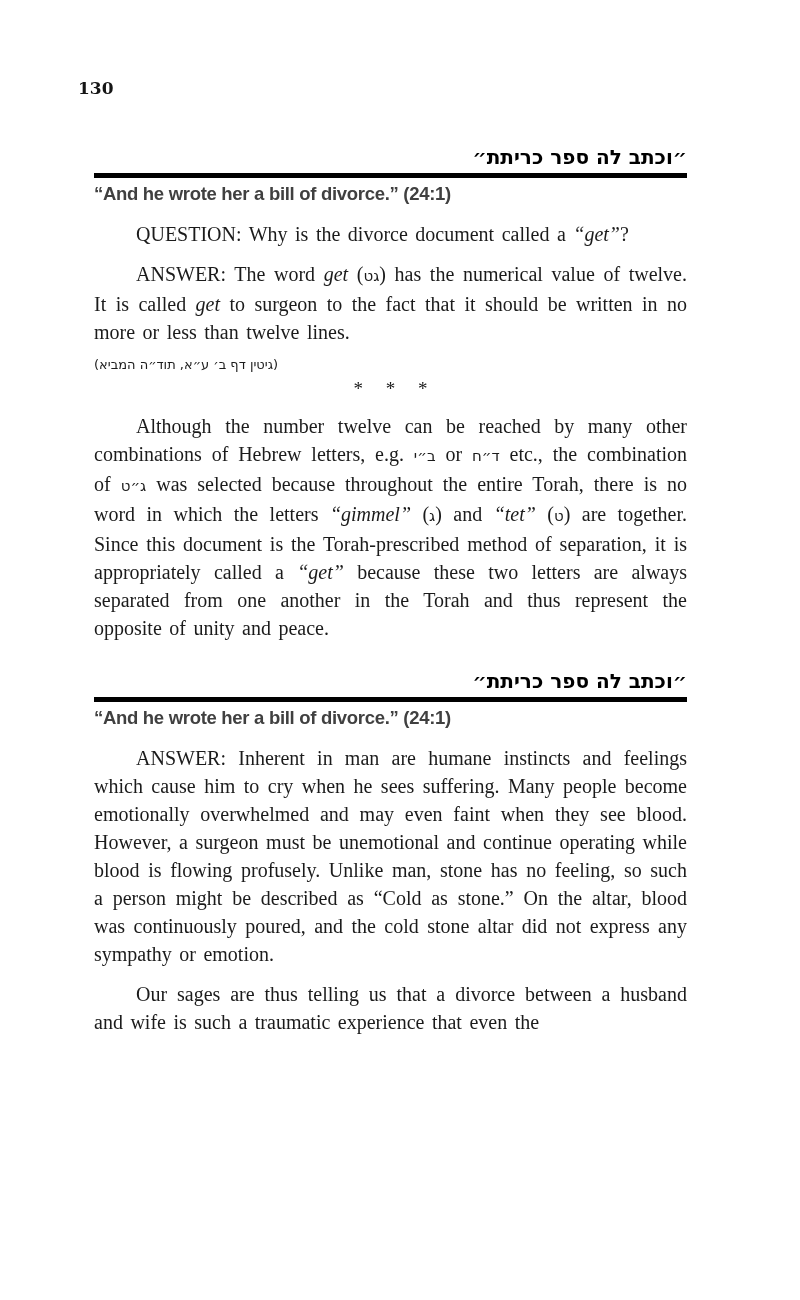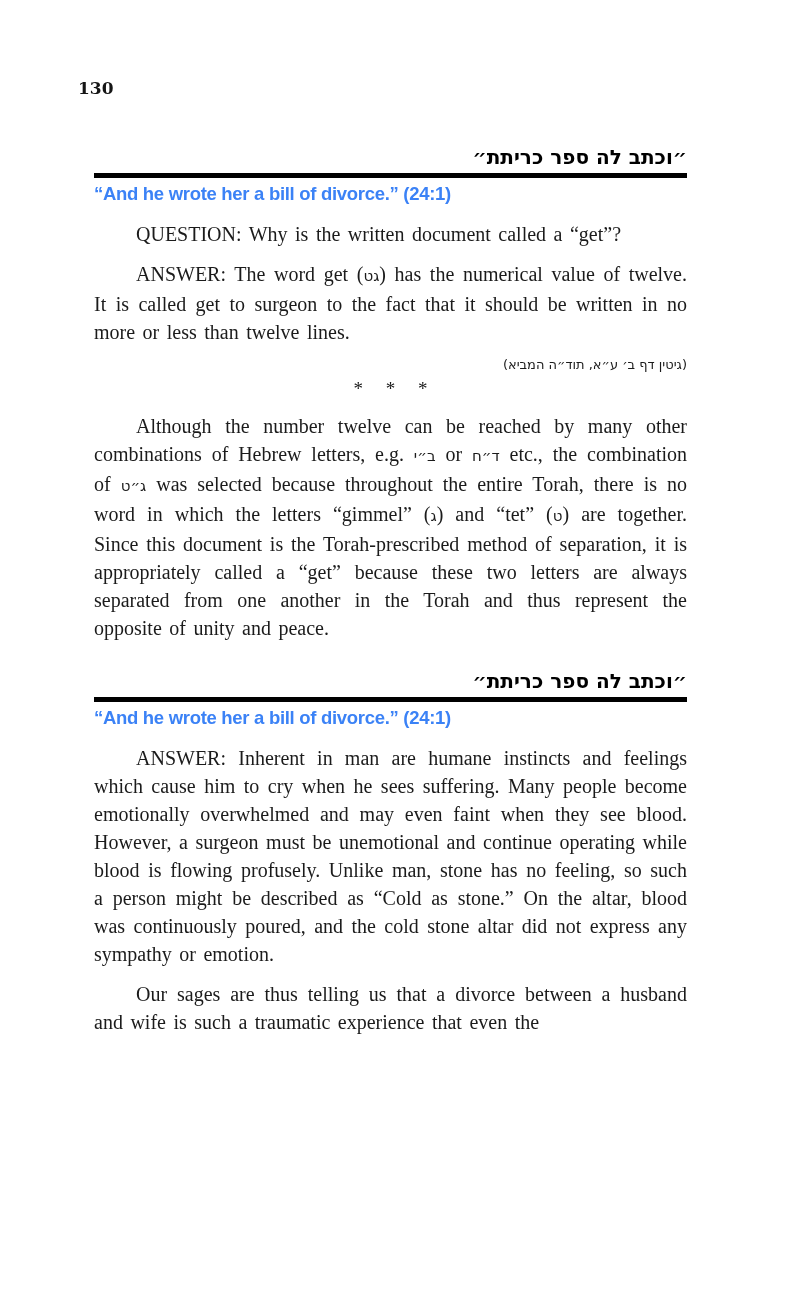--- a/index.html
+++ b/index.html
@@ -49,36 +49,36 @@
     margin-top: 3px;
     border: none;
   }
   .english-title {
     font-family: "Liberation Sans", sans-serif;
     font-weight: bold;
     font-size: 18.5px;
     letter-spacing: -0.3px;
     line-height: 24px;
     margin-top: 4px;
-    color: #3b82f6;
+    color: #404040;
   }
   .para {
     font-size: 20px;
     line-height: 28px;
     text-align: justify;
     text-indent: 42px;
     word-spacing: 2.5px;
     margin: 12px 0 0 0;
   }
   .para:first-of-type { margin-top: 14px; }
-  .it { }
+  .it { font-style: italic; }
   .he { font-family: "DejaVu Sans", sans-serif; font-size: 15px; }
   .citation {
     direction: rtl;
-    text-align: right;
+    text-align: left;
     font-family: "DejaVu Sans", sans-serif;
     font-size: 13px;
     line-height: 18px;
     margin-top: 10px;
     color: #1b1b1b;
   }
   .asterisk-separator {
     text-align: center;
     font-size: 19px;
     line-height: 22px;
@@ -94,21 +94,21 @@
 
   <div class="page-header">
     <span class="page-number">130</span>
   </div>
 
   <div class="section">
     <div class="hebrew-title" dir="rtl">״וכתב לה ספר כריתת״</div>
     <div class="heading-rule"></div>
     <div class="english-title">“And he wrote her a bill of divorce.” (24:1)</div>
 
-    <p class="para"><span>QUESTION: Why is the written document called a </span><span class="it">“get”</span><span>?</span></p>
+    <p class="para"><span>QUESTION: Why is the divorce document called a </span><span class="it">“get”</span><span>?</span></p>
     <p class="para"><span>ANSWER: The word </span><span class="it">get</span><span> (</span><span class="he">גט</span><span>) has the numerical value of twelve. It is called </span><span class="it">get</span><span> to surgeon to the fact that it should be written in no more or less than twelve lines.</span></p>
 
     <div class="citation" dir="rtl">(גיטין דף ב׳ ע״א, תוד״ה המביא)</div>
     <div class="asterisk-separator">* * *</div>
 
     <p class="para"><span>Although the number twelve can be reached by many other combinations of Hebrew letters, e.g. </span><span class="he">ב״י</span><span> or </span><span class="he">ד״ח</span><span> etc., the combination of </span><span class="he">ג״ט</span><span> was selected because throughout the entire Torah, there is no word in which the letters </span><span class="it">“gimmel”</span><span> (</span><span class="he">ג</span><span>) and </span><span class="it">“tet”</span><span> (</span><span class="he">ט</span><span>) are together. Since this document is the Torah-prescribed method of separation, it is appropriately called a </span><span class="it">“get”</span><span> because these two letters are always separated from one another in the Torah and thus represent the opposite of unity and peace.</span></p>
   </div>
 
   <div class="section">
     <div class="hebrew-title" dir="rtl">״וכתב לה ספר כריתת״</div>

